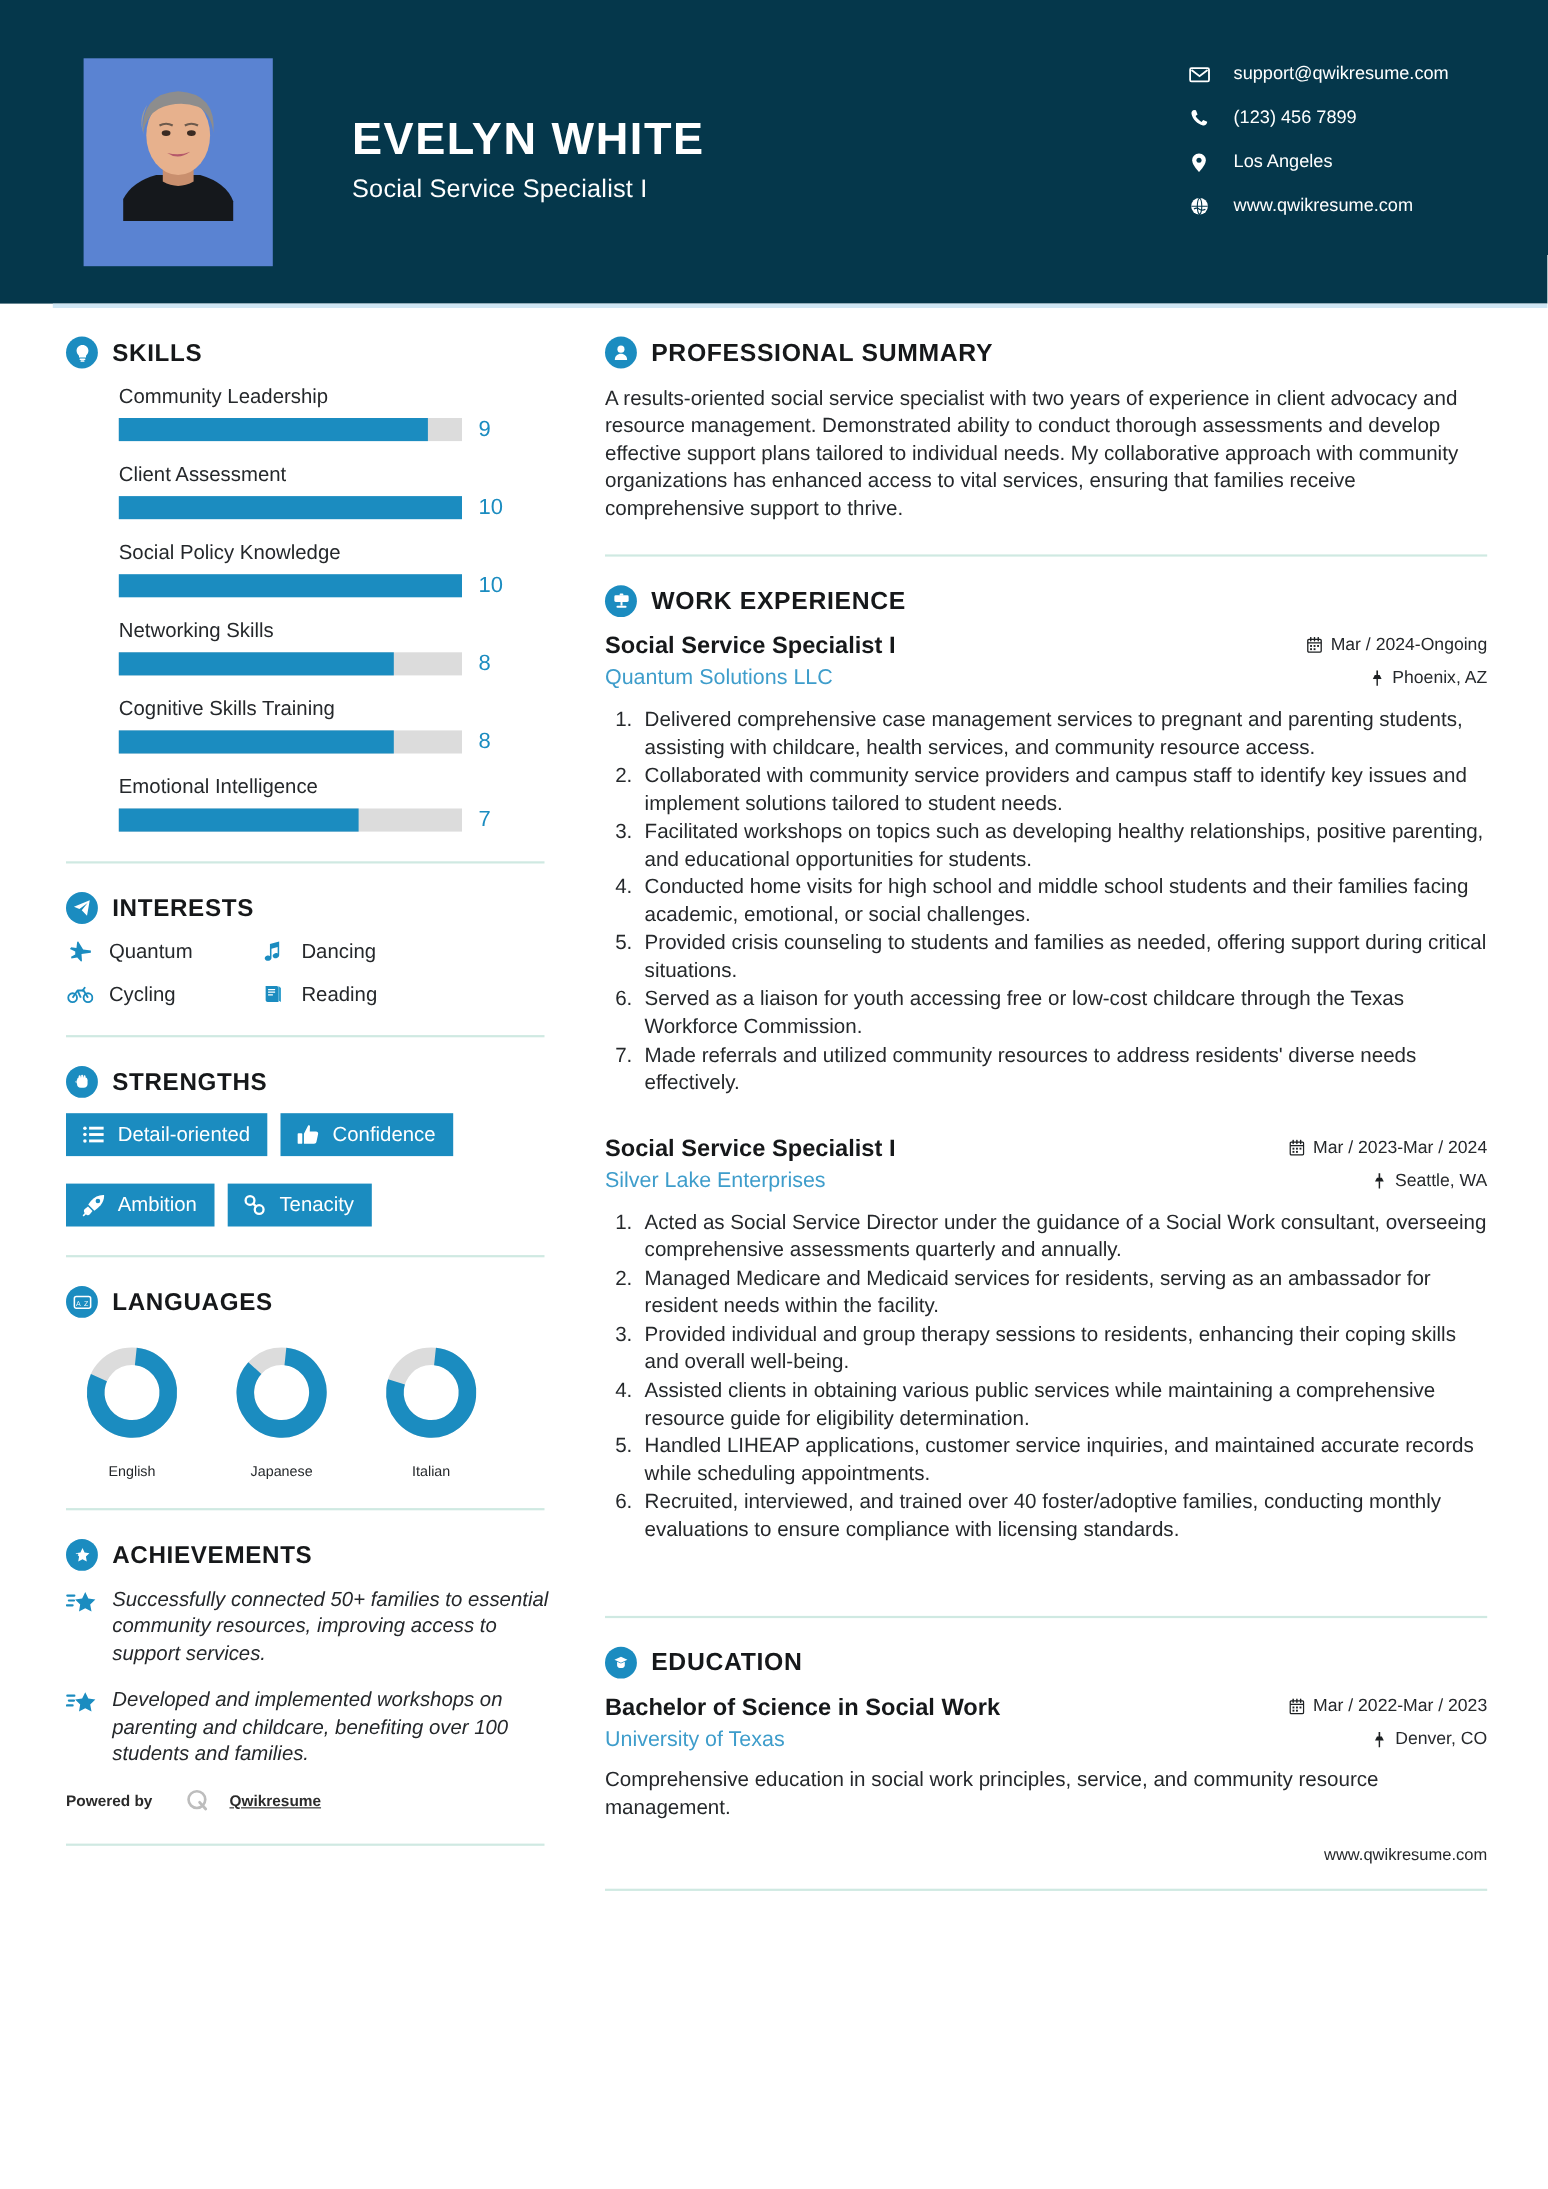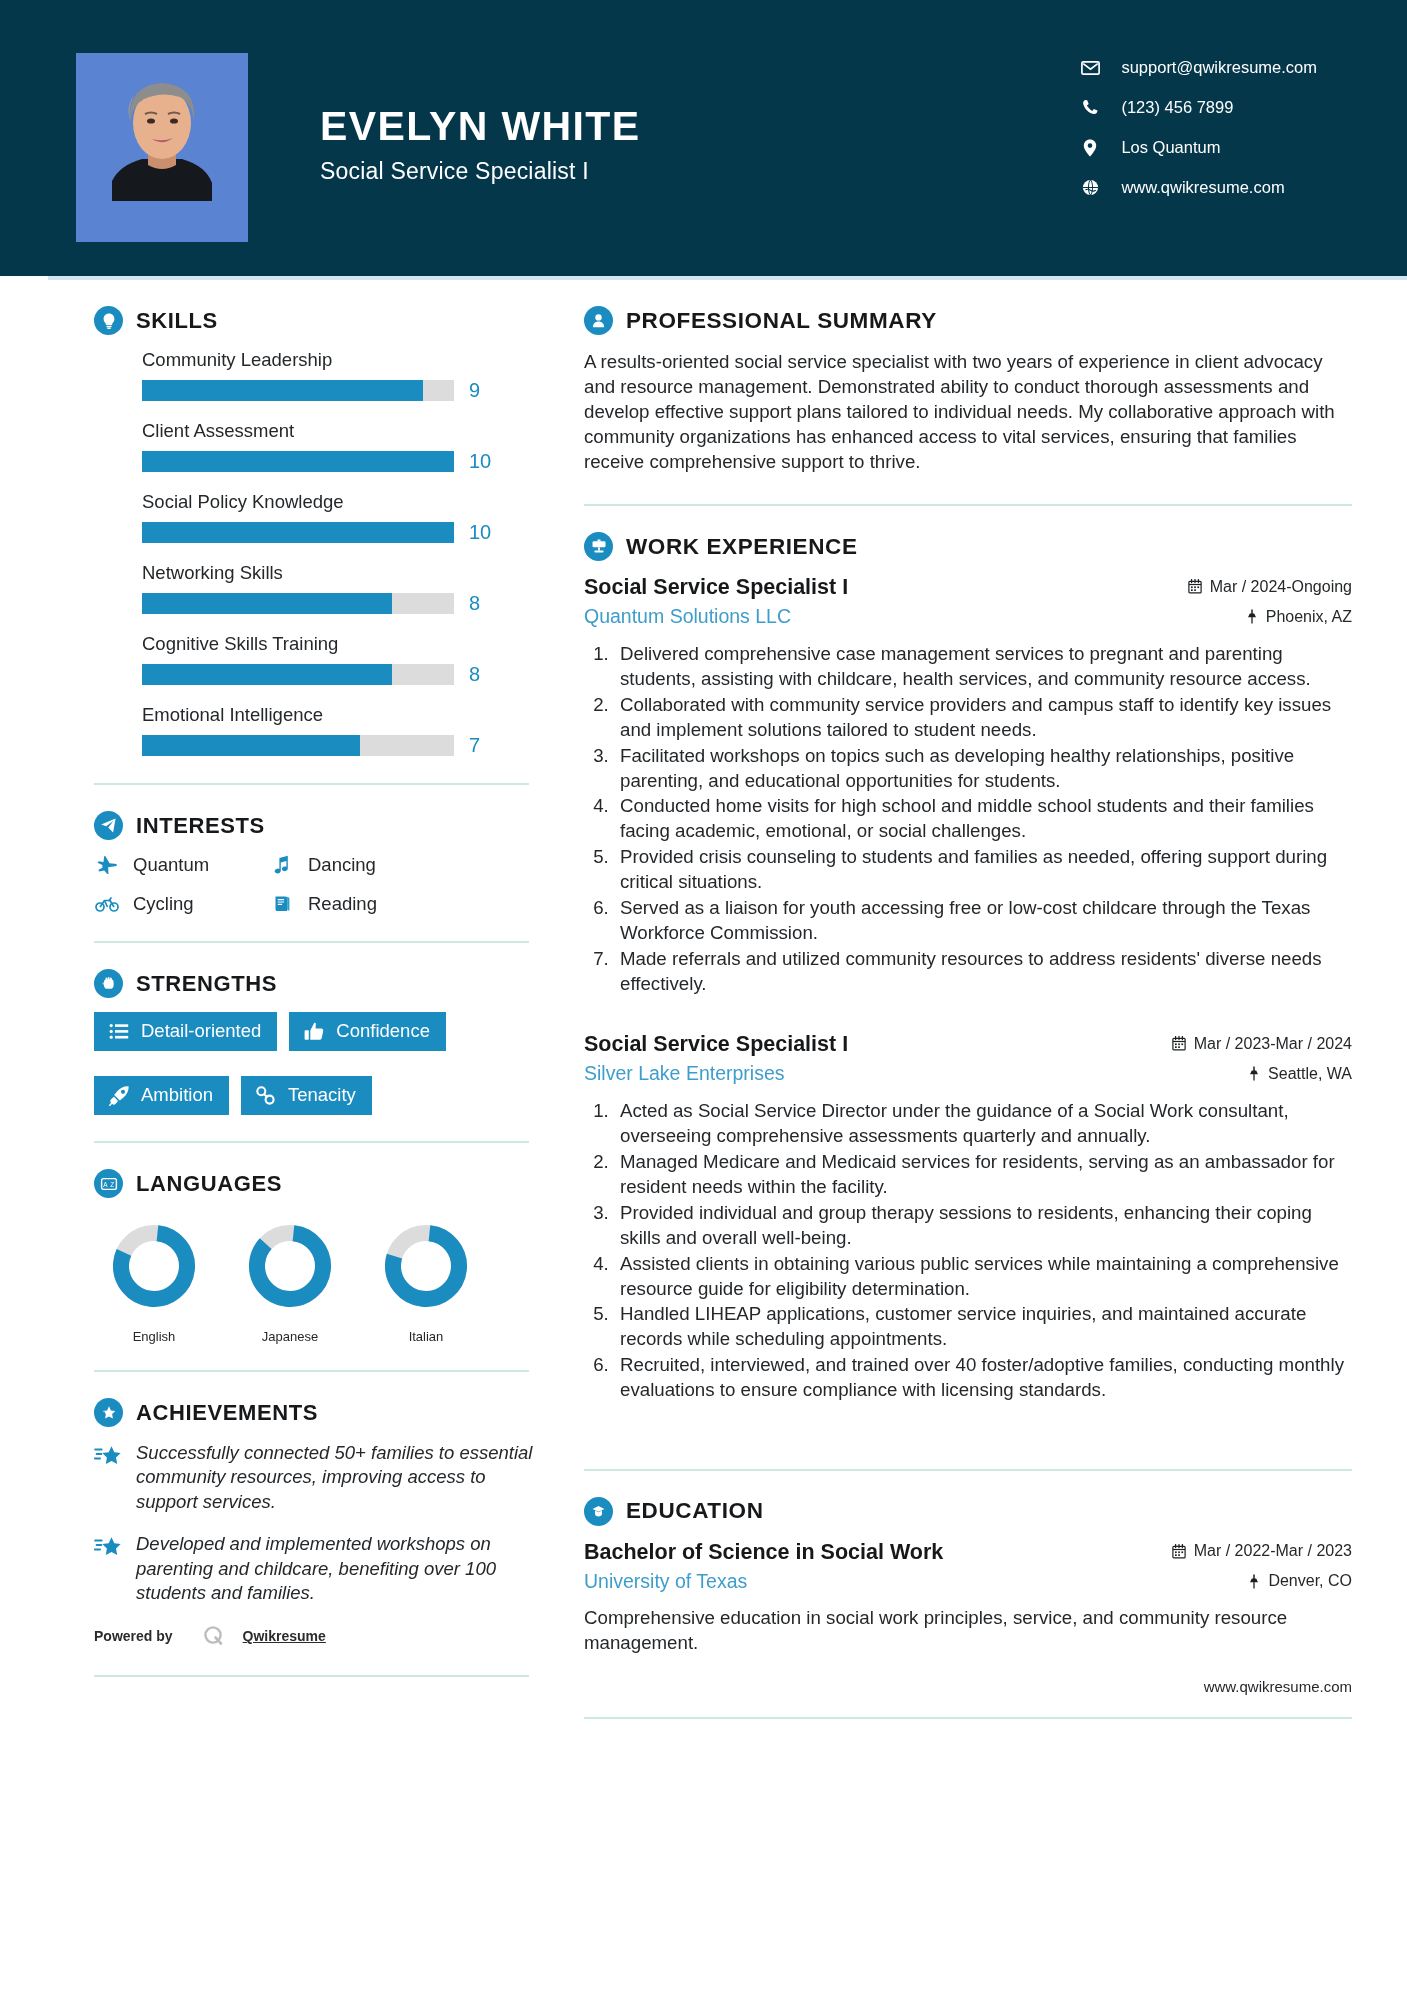--- a/index.html
+++ b/index.html
@@ -95,21 +95,20 @@
     bottom: -4px;
     height: 4px;
     background: #cfe6f4;
   }
 
   
   .body {
     display: flex;
     align-items: flex-start;
     padding-top: 30px;
-    padding-left: 34px;
   }
   .sidebar {
     width: 500px;
     flex: 0 0 500px;
     padding: 0 0 0 60px;
   }
   .main {
     flex: 1 1 auto;
     padding: 0 55px 0 50px;
   }
@@ -401,21 +400,21 @@
           <span class="ctext">(123) 456 7899</span>
         </div>
 
         <div class="contact-row">
           <span class="cicon">
             <svg width="14" height="18" viewBox="0 0 14 18">
                 <path d="M7 0.6 C3.5 0.6 0.8 3.3 0.8 6.7 C0.8 11.1 7 17.4 7 17.4 C7 17.4 13.2 11.1 13.2 6.7 C13.2 3.3 10.5 0.6 7 0.6 Z" fill="#ffffff"></path>
                 <circle cx="7" cy="6.6" r="2.3" fill="#05374b"></circle>
               </svg>
           </span>
-          <span class="ctext">Los Quantum</span>
+          <span class="ctext">Los Angeles</span>
         </div>
 
         <div class="contact-row">
           <span class="cicon">
             <svg width="17" height="17" viewBox="0 0 17 17">
                 <circle cx="8.5" cy="8.5" r="7.6" fill="#ffffff"></circle>
                 <path d="M8.5 0.9 C5.8 3 5.8 14 8.5 16.1 C11.2 14 11.2 3 8.5 0.9 Z" fill="none" stroke="#05374b" stroke-width="1"></path>
                 <path d="M1 8.5 H16" stroke="#05374b" stroke-width="1"></path>
                 <path d="M3.4 11 Q6 9.4 8.4 11.2 Q11 13 13.8 11.3" stroke="#05374b" stroke-width="1.1" fill="none"></path>
               </svg>

